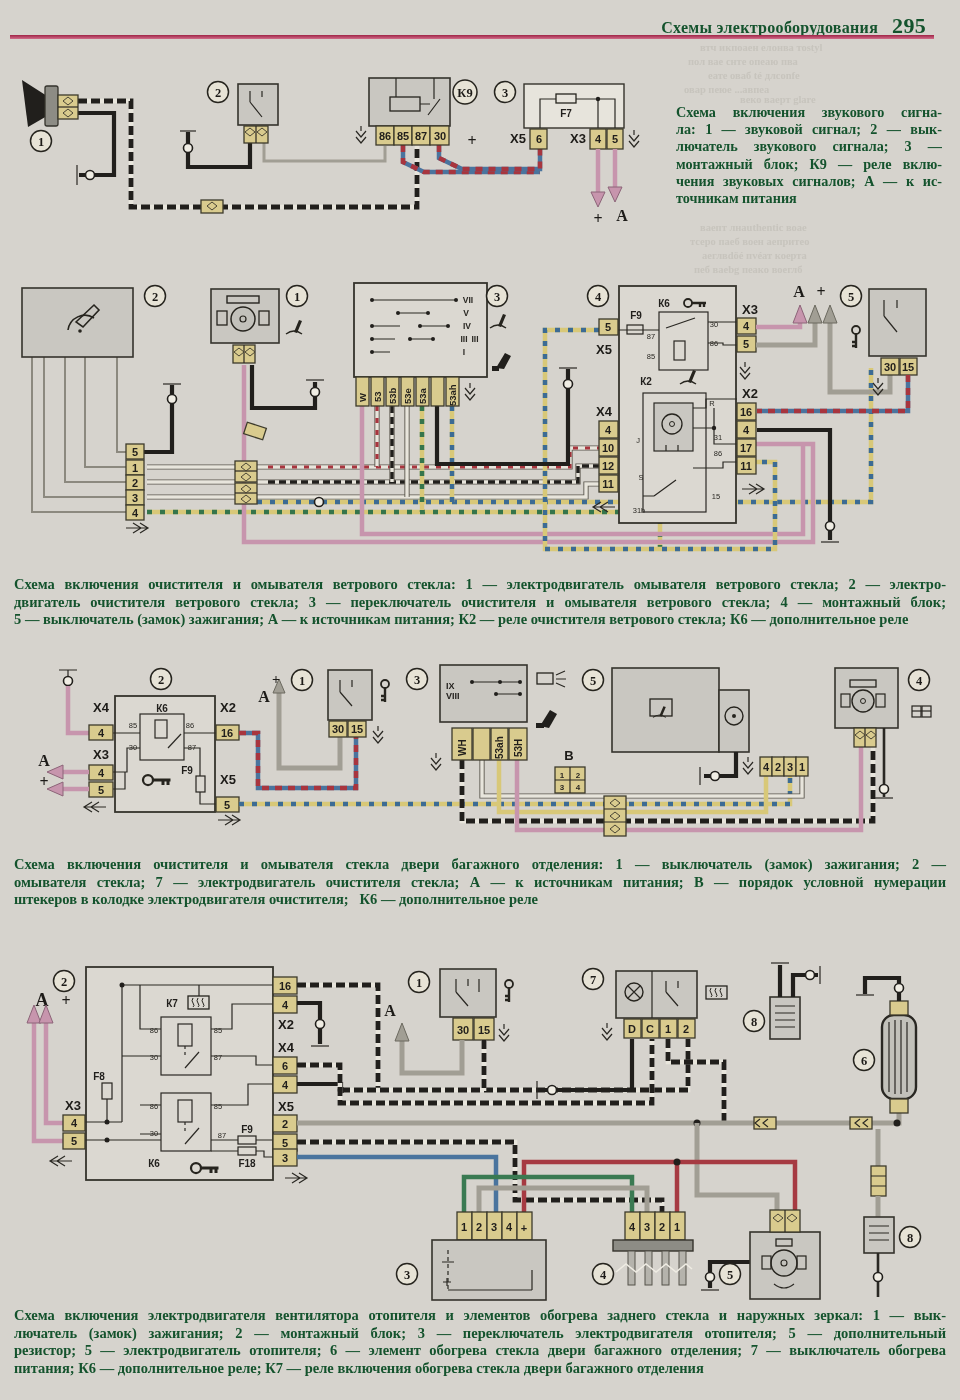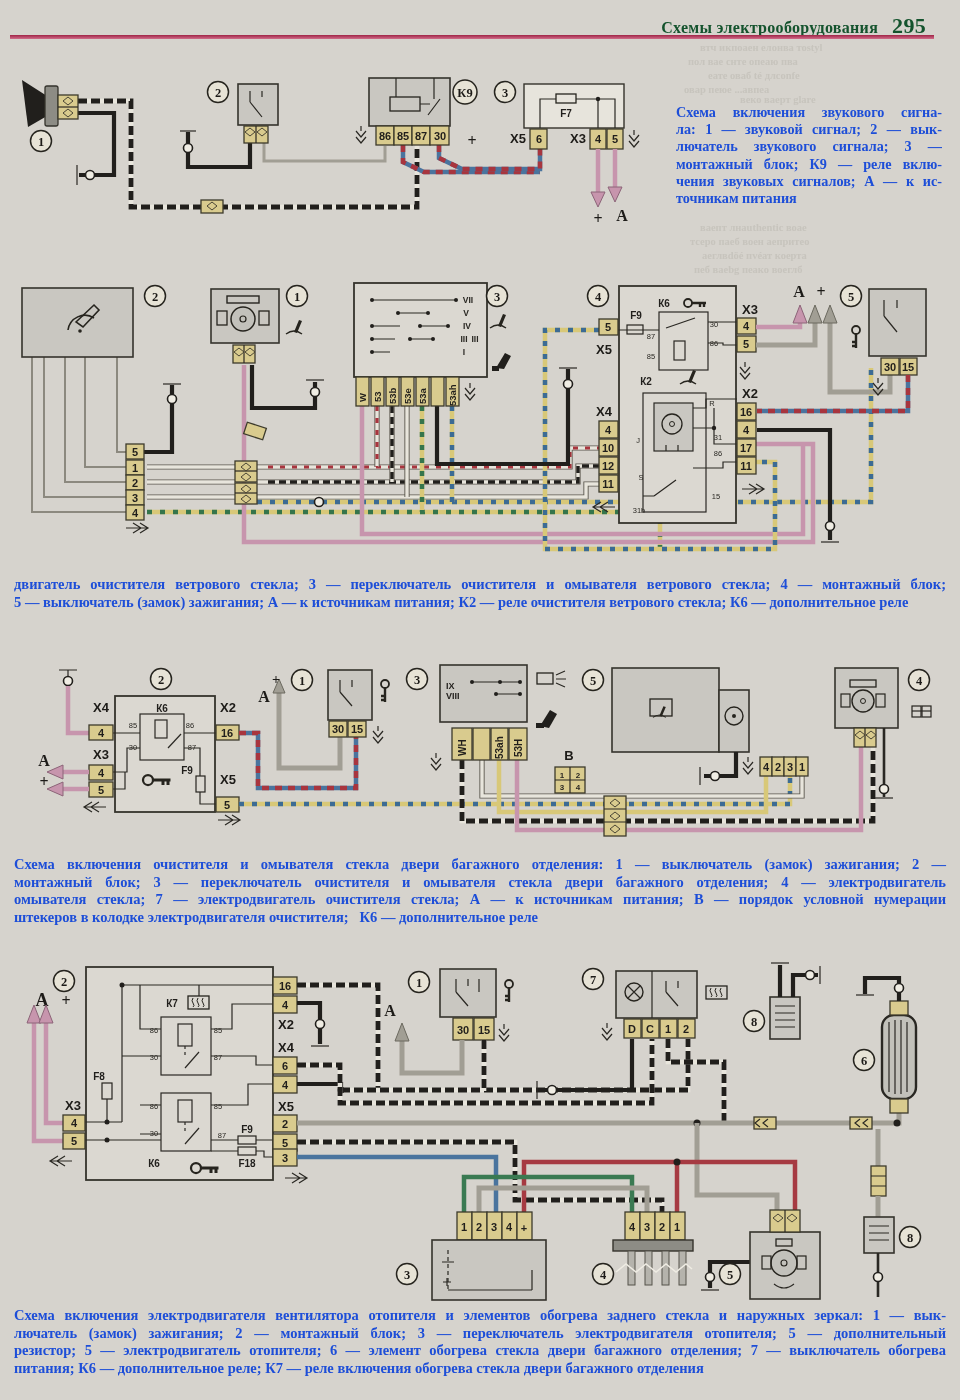--- a/index.html
+++ b/index.html
@@ -1,19 +1,19 @@
 <!DOCTYPE html>
 <html><head><meta charset="utf-8"><style>
 html,body{margin:0;padding:0}
 body{width:960px;height:1400px;position:relative;background:#d6d3cd;font-family:"Liberation Serif",serif;overflow:hidden}
 svg{position:absolute;left:0;top:0}
 .hdr{position:absolute;top:13px;right:34px;font-weight:bold;font-size:16px;color:#14532d;letter-spacing:0.3px}
 .hdr b{font-size:22px;padding-left:14px}
 .rule{position:absolute;left:10px;top:35px;width:924px;height:3.5px;background:linear-gradient(#a02446,#d06d8a)}
-.cap{position:absolute;left:14px;width:932px;font-weight:bold;font-size:14.5px;color:#1d4ed8;line-height:17.5px}
+.cap{position:absolute;left:14px;width:932px;font-weight:bold;font-size:14.5px;color:#14532d;line-height:17.5px}
 .cap .j{text-align:justify;text-align-last:justify}
 .wK{stroke:#211f1c;stroke-width:4.2;fill:none}
 .wKt{stroke:#2a2823;stroke-width:2.6;fill:none}
 .wG{stroke:#a19e94;stroke-width:5;fill:none}
 .wGt{stroke:#8c897f;stroke-width:2;fill:none}
 .wP{stroke:#c795ad;stroke-width:4.5;fill:none}
 .wY{stroke:#d8c878;stroke-width:4.5;fill:none}
 .wB{stroke:#4a749e;stroke-width:4.5;fill:none}
 .wR{stroke:#a63a42;stroke-width:4.5;fill:none}
 .wGr{stroke:#3a7a52;stroke-width:4.5;fill:none}
@@ -1084,27 +1084,27 @@
 <div class="cap" style="left:676px;top:104px;width:266px;font-size:14.2px;line-height:17.2px">
 <div class="j">Схема включения звукового сигна-</div>
 <div class="j">ла: 1 — звуковой сигнал; 2 — вык-</div>
 <div class="j">лючатель звукового сигнала; 3 —</div>
 <div class="j">монтажный блок; К9 — реле вклю-</div>
 <div class="j">чения звуковых сигналов; А — к ис-</div>
 <div>точникам питания</div>
 </div>
 
 <div class="cap" style="top:576px">
+<div class="j">Схема включения очистителя и омывателя ветрового стекла: 1 — электродвигатель омывателя ветрового стекла; 2 — электро-</div>
 <div class="j">двигатель очистителя ветрового стекла; 3 — переключатель очистителя и омывателя ветрового стекла; 4 — монтажный блок;</div>
 <div>5 — выключатель (замок) зажигания; А — к источникам питания; К2 — реле очистителя ветрового стекла; К6 — дополнительное реле</div>
 </div>
 
 <div class="cap" style="top:856px">
 <div class="j">Схема включения очистителя и омывателя стекла двери багажного отделения: 1 — выключатель (замок) зажигания; 2 —</div>
-<div class="j">монтажный блок; 3 — переключатель очистителя и омывателя стекла двери багажного отделения; 4 — электродвигатель</div>
 <div class="j">омывателя стекла; 7 — электродвигатель очистителя стекла; А — к источникам питания; В — порядок условной нумерации</div>
 <div>штекеров в колодке электродвигателя очистителя;&nbsp;&nbsp; К6 — дополнительное реле</div>
 </div>
 
 <div class="cap" style="top:1307px">
 <div class="j">Схема включения электродвигателя вентилятора отопителя и элементов обогрева заднего стекла и наружных зеркал: 1 — вык-</div>
 <div class="j">лючатель (замок) зажигания; 2 — монтажный блок; 3 — переключатель электродвигателя отопителя; 5 — дополнительный</div>
 <div class="j">резистор; 5 — электродвигатель отопителя; 6 — элемент обогрева стекла двери багажного отделения; 7 — выключатель обогрева</div>
 <div>питания; К6 — дополнительное реле; К7 — реле включения обогрева стекла двери багажного отделения</div>
 </div>

